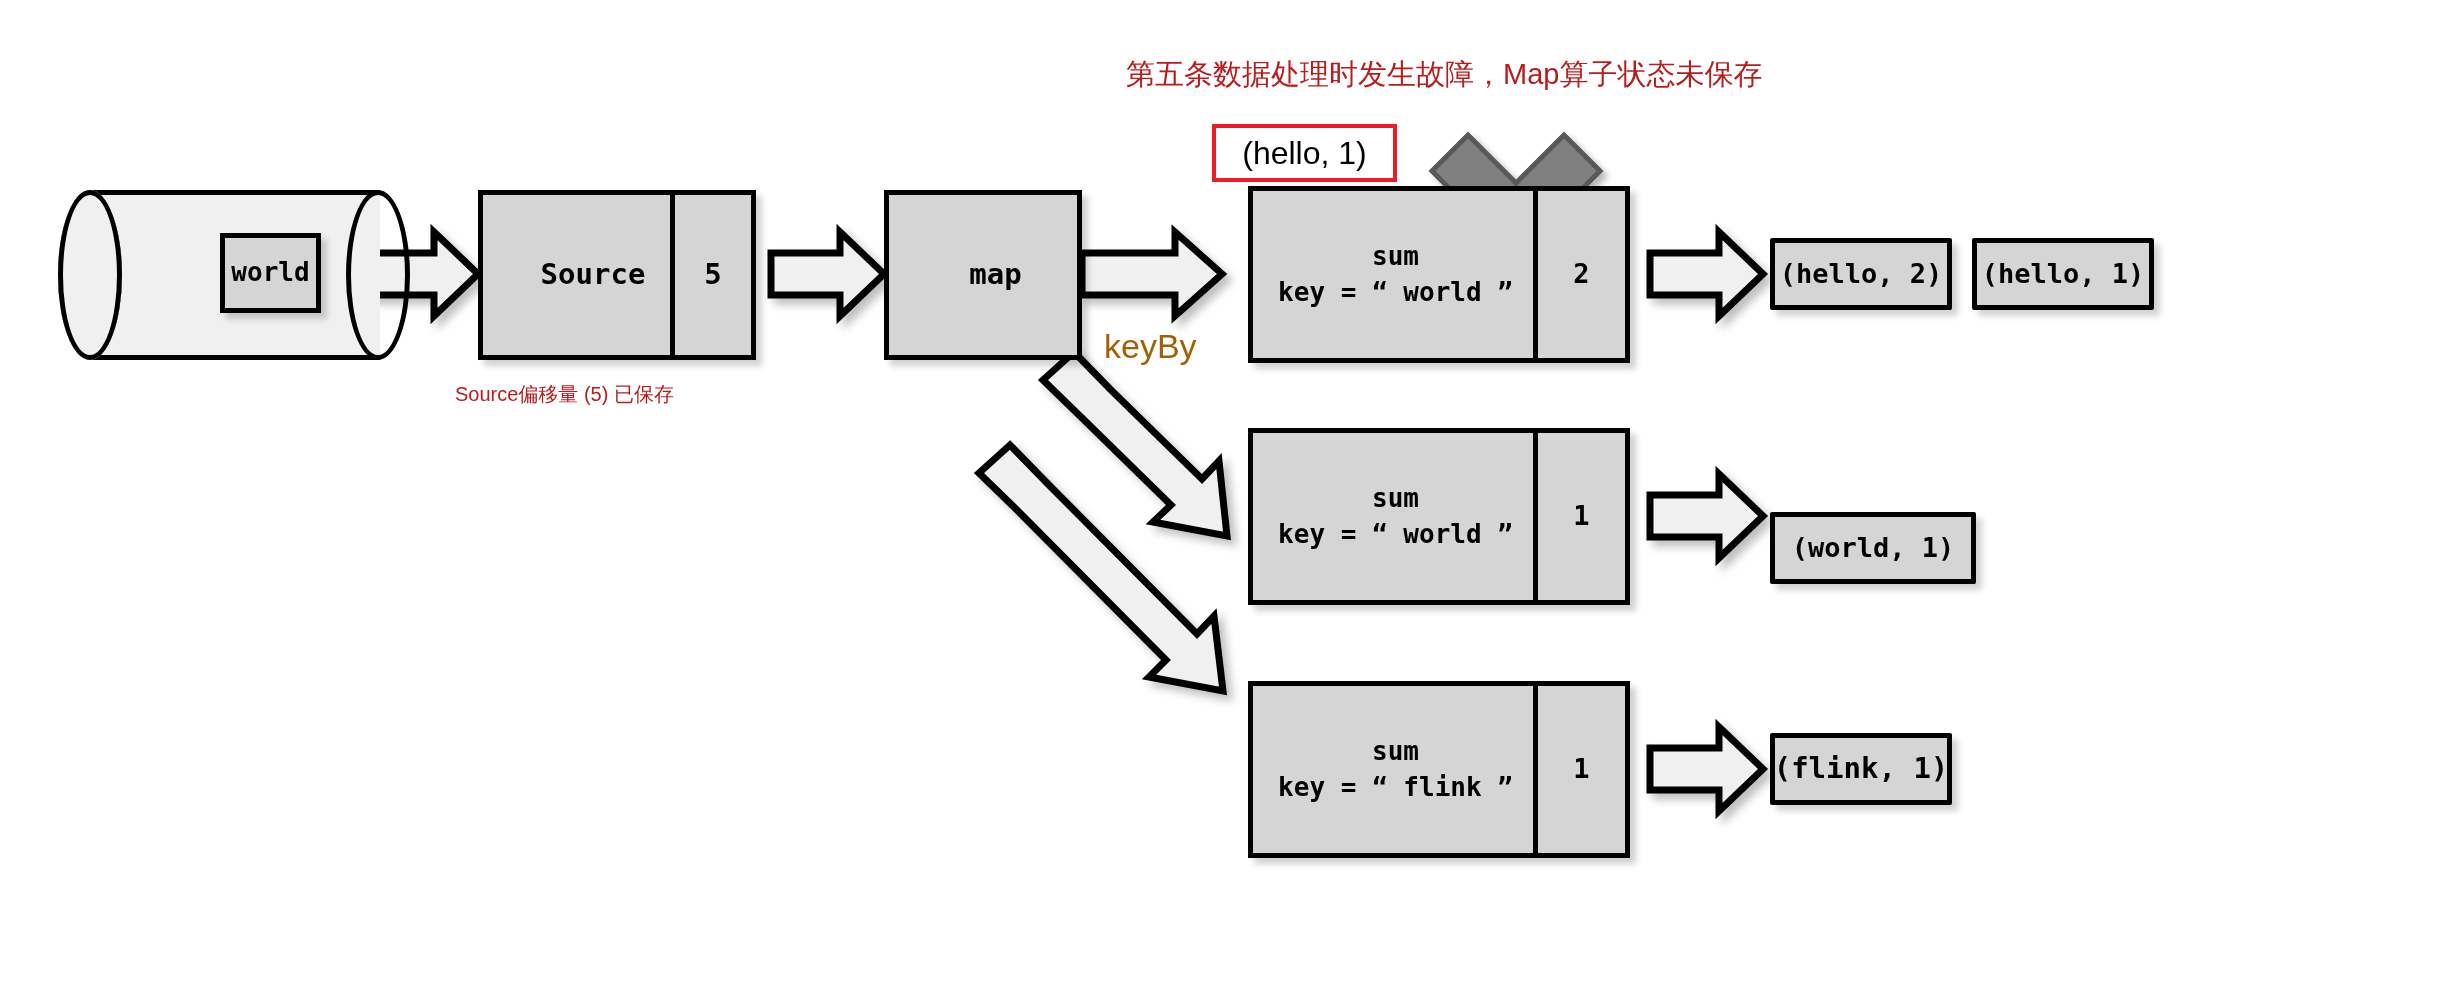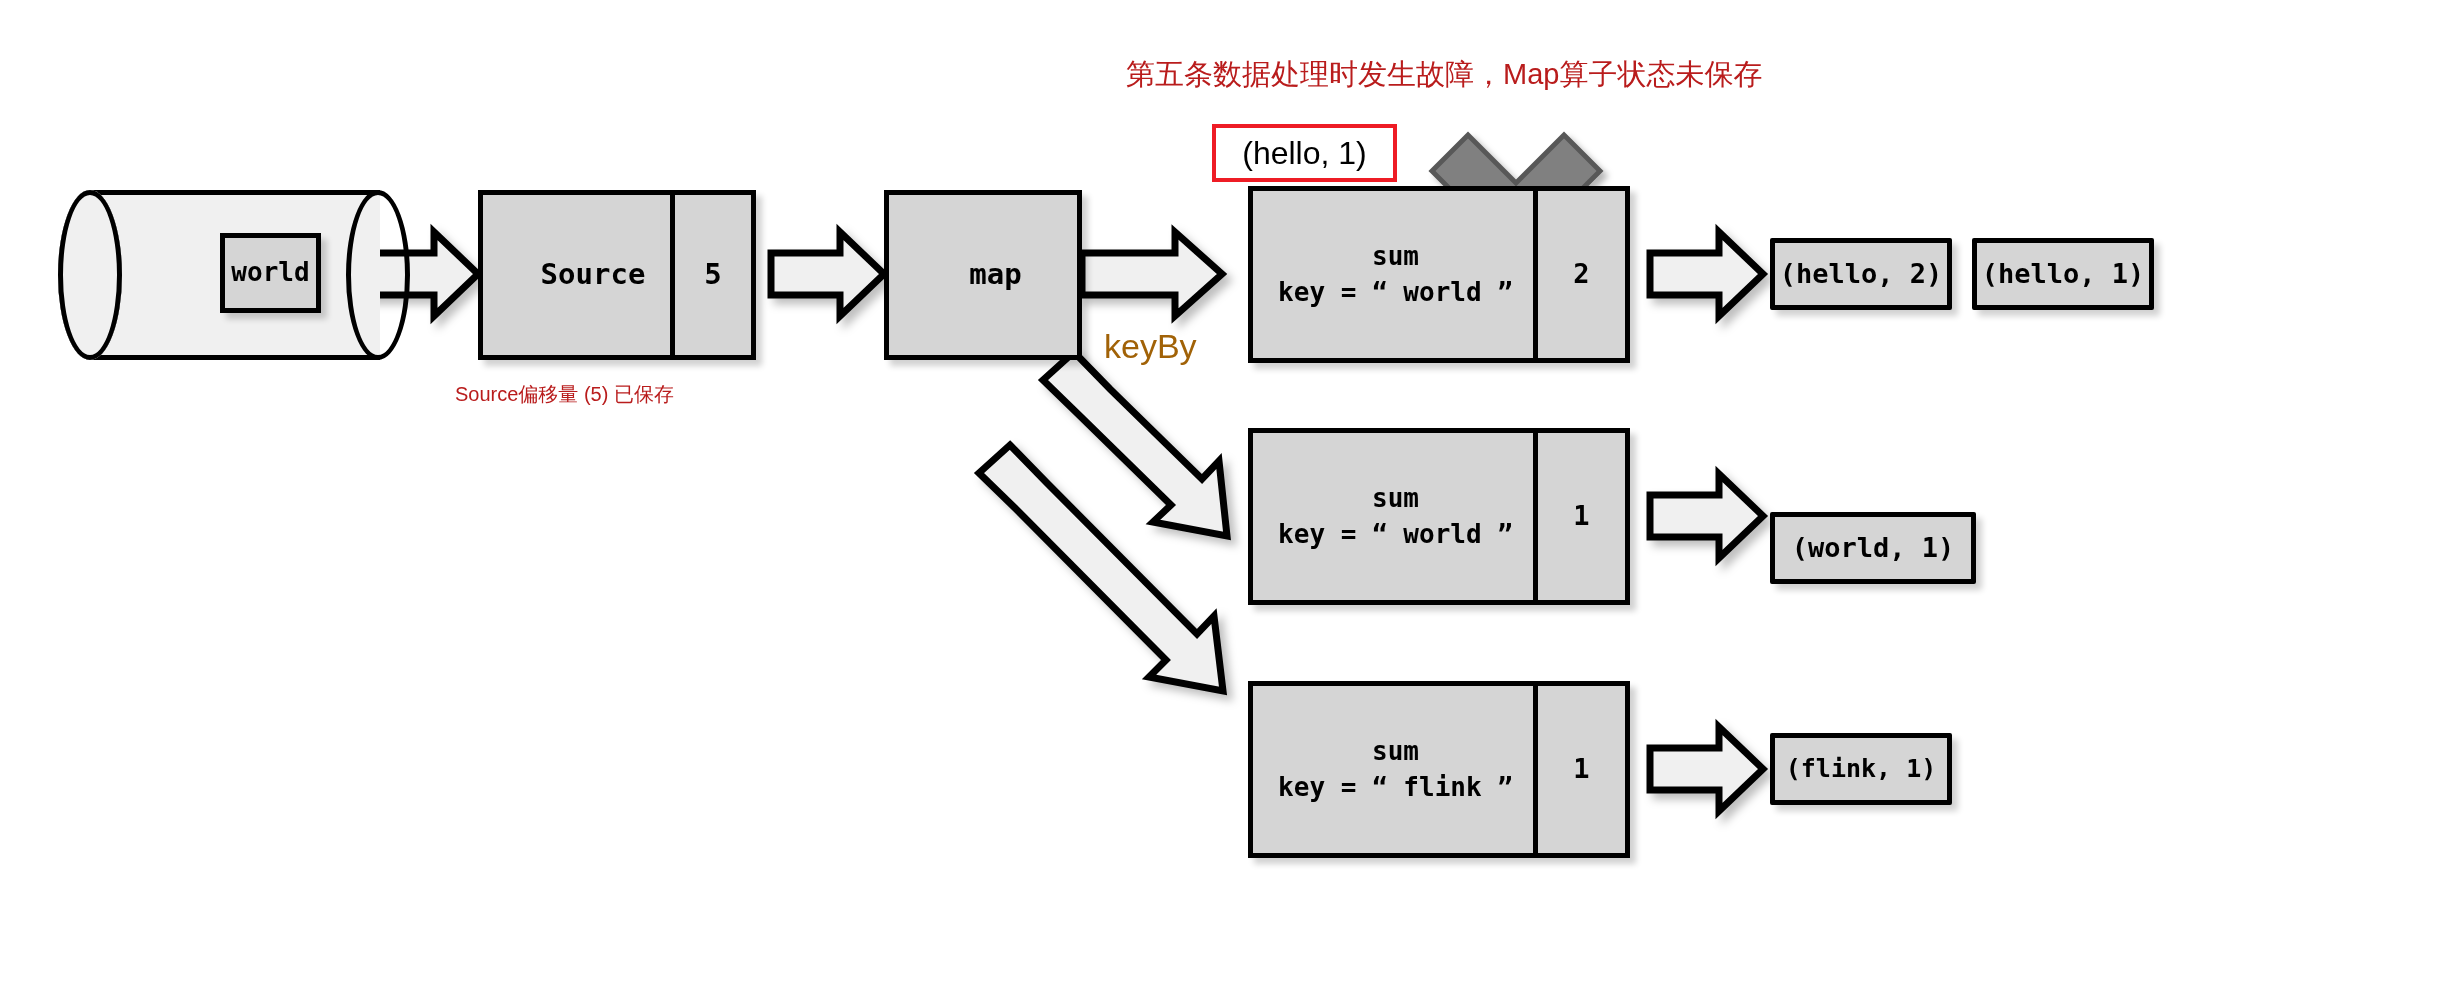--- a/index.html
+++ b/index.html
@@ -209,19 +209,19 @@
     <span class="cell-divider" style="left:280px;"></span>
     <span class="abs" style="left:285px; top:0; width:87px; height:167px; display:flex; align-items:center; justify-content:center; font-size:27px;">1</span>
   </div>
 
   <div class="box rounded" style="left:1770px; top:238px; width:182px; height:72px; font-size:27px;">(hello, 2)</div>
 
   <div class="box rounded" style="left:1972px; top:238px; width:182px; height:72px; font-size:27px;">(hello, 1)</div>
 
   <div class="box rounded" style="left:1770px; top:480px; width:206px; height:72px; font-size:27px;margin-top:32px;">(world, 1)</div>
 
-  <div class="box rounded" style="left:1770px; top:733px; width:182px; height:72px; font-size:25px;">(flink, 1)</div>
+  <div class="box rounded" style="left:1770px; top:733px; width:182px; height:72px; font-size:29px;">(flink, 1)</div>
 
   <div class="red-text" style="left:1126px; top:55px; font-size:29px;">第五条数据处理时发生故障，Map算子状态未保存</div>
 
   <div class="red-text" style="left:455px; top:381px; font-size:20px;">Source偏移量 (5) 已保存</div>
 
 </div>
 
 </body></html>

